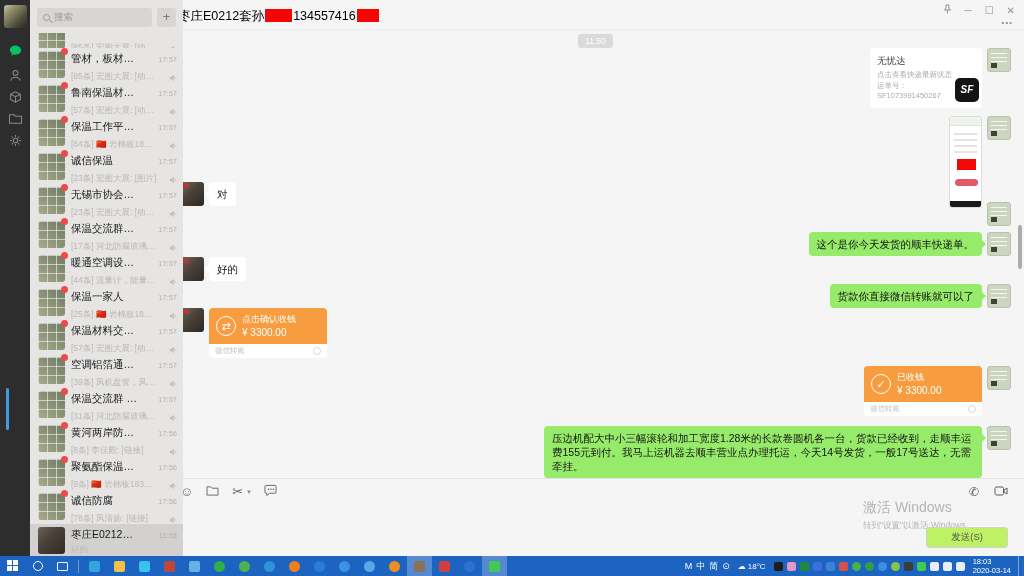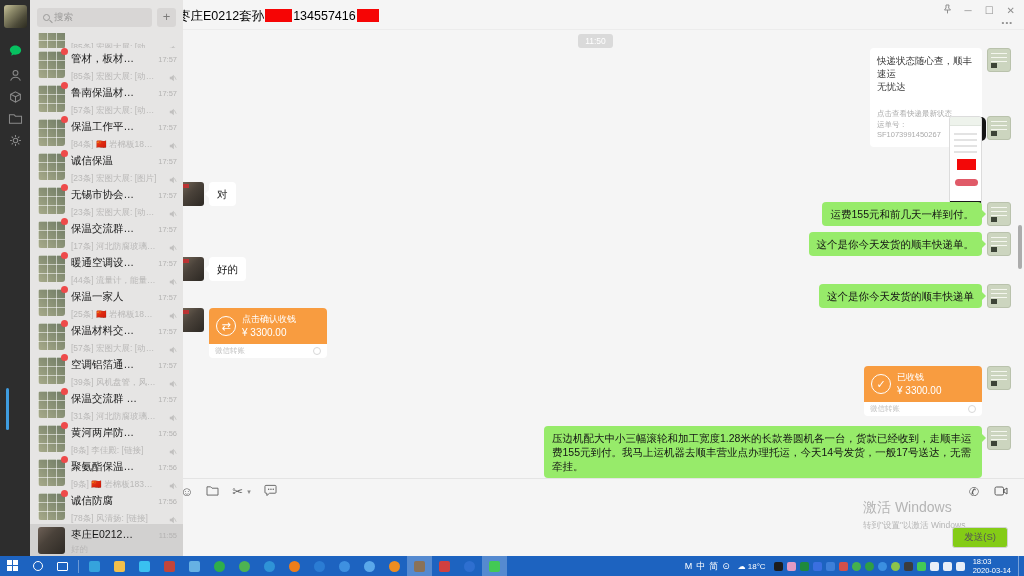--- a/index.html
+++ b/index.html
@@ -77,21 +77,21 @@
     background:repeating-linear-gradient(#f4f6ee 0 1.5px,transparent 1.5px 4px)}
   .msg-avatar.right-card::after{content:'';position:absolute;left:3px;bottom:3px;width:6px;height:5px;background:#3d4437}
   .bubble{max-width:300px;background:#fff;border-radius:4px;padding:5px 8px;font-size:10.5px;line-height:14px;color:#141414;position:relative;word-break:break-all}
   .row.right .bubble{background:#97eb6a}
   .row.right .bubble::after{content:'';position:absolute;right:-4px;top:8px;border:4px solid transparent;border-left:4px solid #97eb6a;border-right:0}
   .row.left .bubble::after{content:'';position:absolutel;position:absolute;left:-4px;top:8px;border:4px solid transparent;border-right:4px solid #fff;border-left:0}
   .bubble.wide{max-width:438px}
 
   .linkcard{width:112px;background:#fff;border-radius:4px;padding:6px 7px}
   .lc-title{font-size:9.5px;color:#383838;line-height:13px}
-  .lc-body{display:flex;justify-content:space-between;gap:10px;margin-top:16px}
+  .lc-body{display:flex;justify-content:space-between;gap:3px;margin-top:3px}
   .lc-lines div{font-size:7.5px;color:#ababab;line-height:10.5px;white-space:nowrap}
   .lc-logo{width:24px;height:24px;background:#141414;border-radius:5px;color:#fff;font-size:10px;font-weight:bold;font-style:italic;display:flex;align-items:center;justify-content:center;align-self:flex-end;flex:none}
 
   .phone-shot{width:33px;height:92px;background:#fff;border:1px solid #dcdcdc;border-radius:3px;position:relative;overflow:hidden;flex:none}
   .ps-bar{position:absolute;left:0;top:0;right:0;height:9px;background:#eef3ec;border-bottom:1px solid #dfe5dd}
   .ps-line{position:absolute;left:4px;right:4px;height:2px;background:#e3e3e3}
   .ps-red{position:absolute;left:7px;top:42px;width:19px;height:11px;background:#f30808}
   .ps-btn{position:absolute;left:5px;top:62px;width:23px;height:7px;background:#e05a68;border-radius:4px}
   .ps-bot{position:absolute;left:0;bottom:0;right:0;height:6px;background:#1a1a1a}
 
@@ -107,21 +107,21 @@
 
   
   #inputbar{position:absolute;left:0;right:0;top:478px;height:78px;border-top:1px solid #e4e4e4}
   .tools{position:absolute;left:15px;top:5px;display:flex;gap:13px;align-items:center;color:#616161;font-size:13px;line-height:13px}
   .tool-caret{font-size:7px;color:#8a8a8a;margin-left:-9px}
   .caret{position:absolute;left:16px;top:26px;width:1px;height:13px;background:#2a2a2a}
   .call-tools{position:absolute;right:16px;top:6px;display:flex;gap:15px;align-items:center;color:#5d5d5d;font-size:12px}
   .watermark{position:absolute;left:698px;top:20px;color:#a9a9a9;opacity:.85}
   .wm1{font-size:14px}
   .wm2{font-size:8.5px;margin-top:3px}
-  .send-btn{position:absolute;right:16px;bottom:8px;background:#84cc16;border:1px solid #d2d2d2;border-radius:3px;font-size:9.5px;color:#555;padding:3px 11px}
+  .send-btn{position:absolute;right:16px;bottom:8px;background:#bef264;border:1px solid #d2d2d2;border-radius:3px;font-size:9.5px;color:#555;padding:3px 24px}
 
   
   #overlay-text{position:absolute;left:166px;top:101px;width:772px;z-index:40;text-align:center;color:#fb0100;
     font-family:"Liberation Serif","DejaVu Serif",serif;font-weight:bold;font-size:32px;line-height:35px;letter-spacing:.5px}
 
   
   #taskbar{position:absolute;left:0;top:556px;width:1024px;height:20px;background:#1d63c0;display:flex;align-items:center;z-index:50}
   .tb-left{display:flex;align-items:center;height:20px}
   .tb-app{width:25px;height:20px;display:flex;align-items:center;justify-content:center;flex:none}
   .tb-app.active{background:rgba(255,255,255,.25)}
@@ -480,21 +480,20 @@
       </div>
       <div class="more-menu">•••</div>
     </div>
     <div id="messages">
         <div class="row center">
           <span class="timechip">11:50</span>
         </div>
         <div class="row right">
           <div class="linkcard">
             <div class="lc-title">
-              <div>快递状态随心查，顺丰速运</div>
               <div>无忧达</div>
             </div>
             <div class="lc-body">
               <div class="lc-lines">
                 <div>点击查看快递最新状态</div>
                 <div>运单号：</div>
                 <div>SF1073991450267</div>
               </div>
               <div class="lc-logo">SF</div>
             </div>
@@ -512,33 +511,32 @@
             <i class="ps-btn"></i>
             <i class="ps-bot"></i>
           </div>
           <div class="msg-avatar right-card"></div>
         </div>
         <div class="row left">
           <div class="msg-avatar left-photo"></div>
           <div class="bubble">对</div>
         </div>
         <div class="row right">
-          <div class="bubble">运费155元和前几天一样到付。</div>
           <div class="msg-avatar right-card"></div>
         </div>
         <div class="row right">
           <div class="bubble">这个是你今天发货的顺丰快递单。</div>
           <div class="msg-avatar right-card"></div>
         </div>
         <div class="row left">
           <div class="msg-avatar left-photo"></div>
           <div class="bubble">好的</div>
         </div>
         <div class="row right">
-          <div class="bubble">这个是你今天发货的顺丰快递单</div>
+          <div class="bubble">货款你直接微信转账就可以了</div>
           <div class="msg-avatar right-card"></div>
         </div>
         <div class="row left">
           <div class="msg-avatar left-photo"></div>
           <div class="transfer">
             <div class="t-main">
               <div class="t-icon">⇄</div>
               <div>
                 <div class="t-title">点击确认收钱</div>
                 <div class="t-amt">¥ 3300.00</div>

